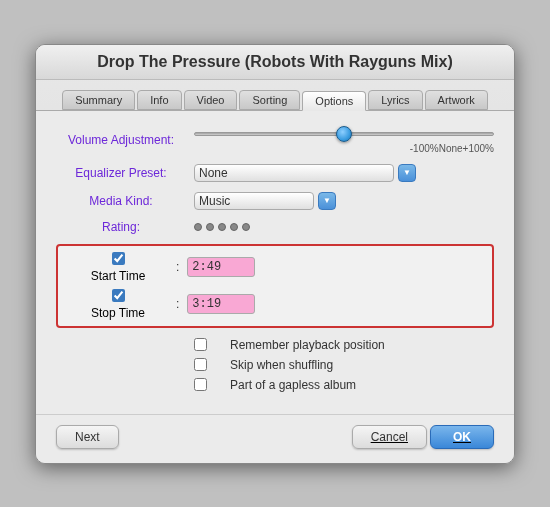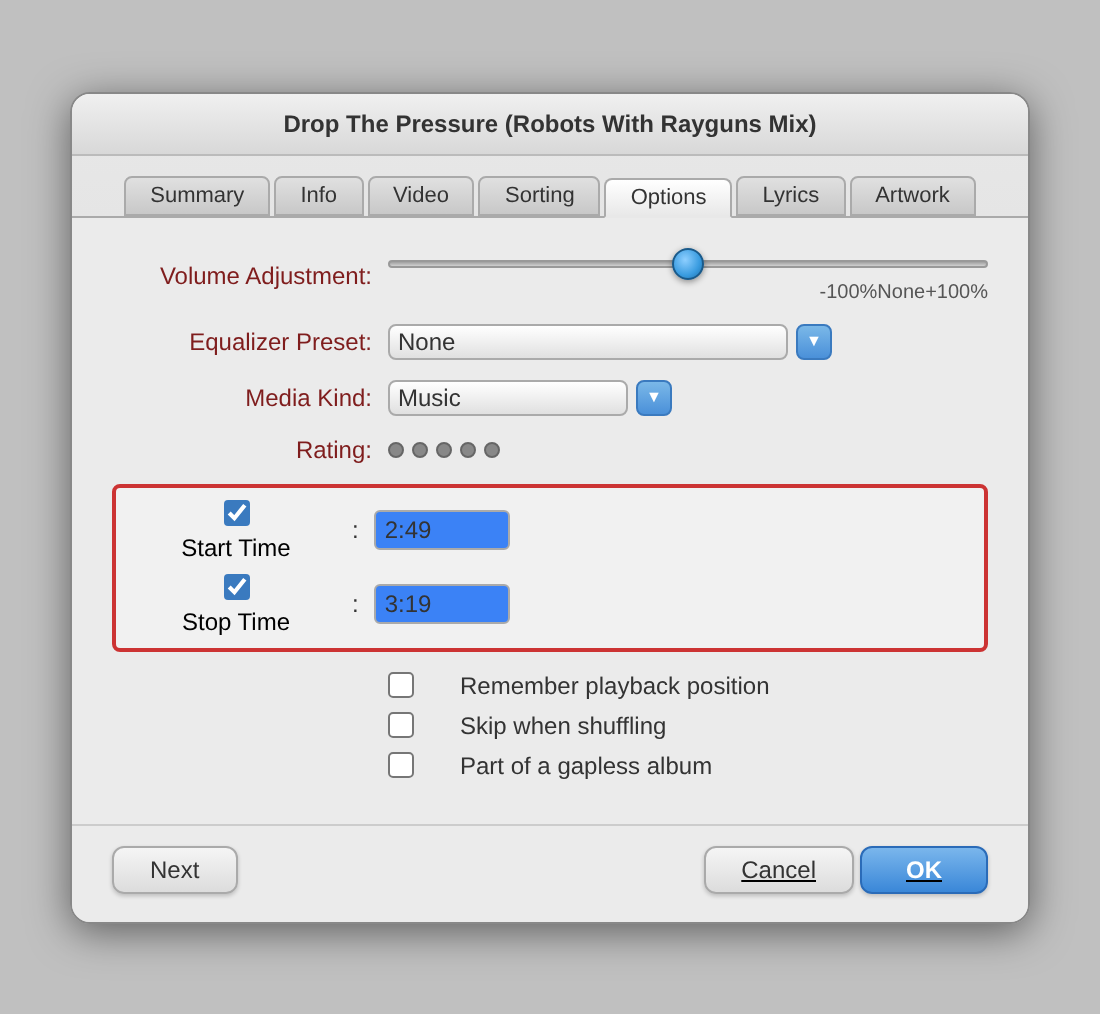--- a/index.html
+++ b/index.html
@@ -21,21 +21,21 @@
       border-radius: 10px;
       border: 1px solid #888;
       box-shadow: 0 4px 20px rgba(0,0,0,0.5), inset 0 1px 0 rgba(255,255,255,0.8);
       overflow: hidden;
     }
 
     .title-bar {
       background: linear-gradient(to bottom, #f0f0f0, #d8d8d8);
       text-align: center;
       padding: 8px 12px;
-      font-size: 12px;
+      font-size: 16px;
       font-weight: bold;
       color: #333;
       border-bottom: 1px solid #bbb;
     }
 
     .tabs {
       display: flex;
       justify-content: center;
       align-items: center;
       padding: 10px 10px 0;
@@ -70,24 +70,24 @@
       border-top: 1px solid #aaa;
     }
 
     .form-row {
       display: flex;
       align-items: center;
       margin-bottom: 10px;
     }
 
     .form-label {
-      text-align: right;
+      text-align: center;
       width: 130px;
       margin-right: 8px;
-      color: #7f1d1d;
+      color: #6d28d9;
       font-size: 12px;
       flex-shrink: 0;
     }
 
     .slider-container {
       flex: 1;
       display: flex;
       flex-direction: column;
       align-items: stretch;
     }
@@ -219,23 +219,24 @@
       width: 13px;
       height: 13px;
     }
 
     .time-input {
       width: 68px;
       font-size: 12px;
       padding: 2px 4px;
       border: 1px solid #aaa;
       border-radius: 3px;
-      background: #3b82f6;
+      background: #f9a8d4;
       color: #333;
       margin-left: 8px;
+      font-family: Liberation Mono, monospace;
     }
 
     .check-row {
       display: flex;
       align-items: center;
       padding-left: 138px;
       margin-bottom: 6px;
     }
 
     .check-row label {

